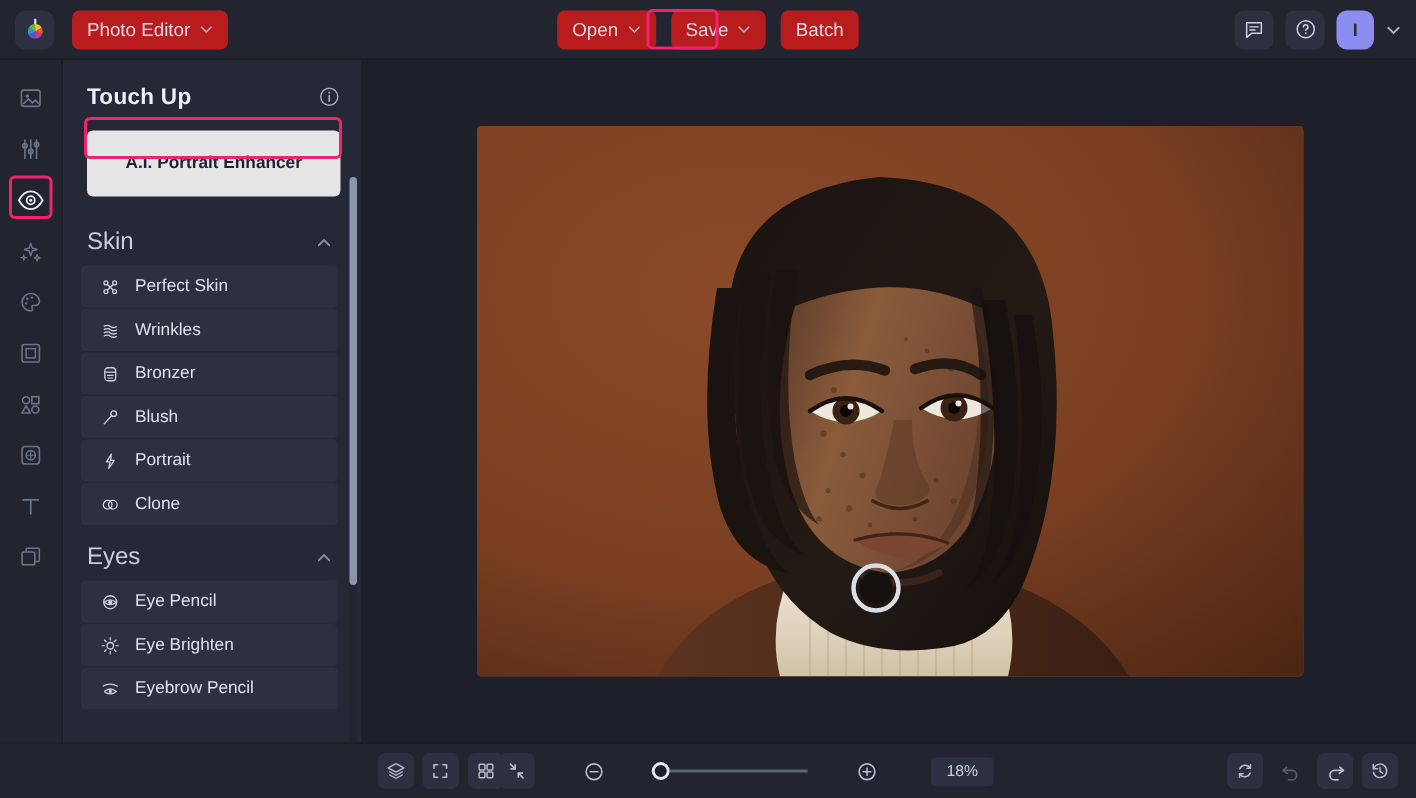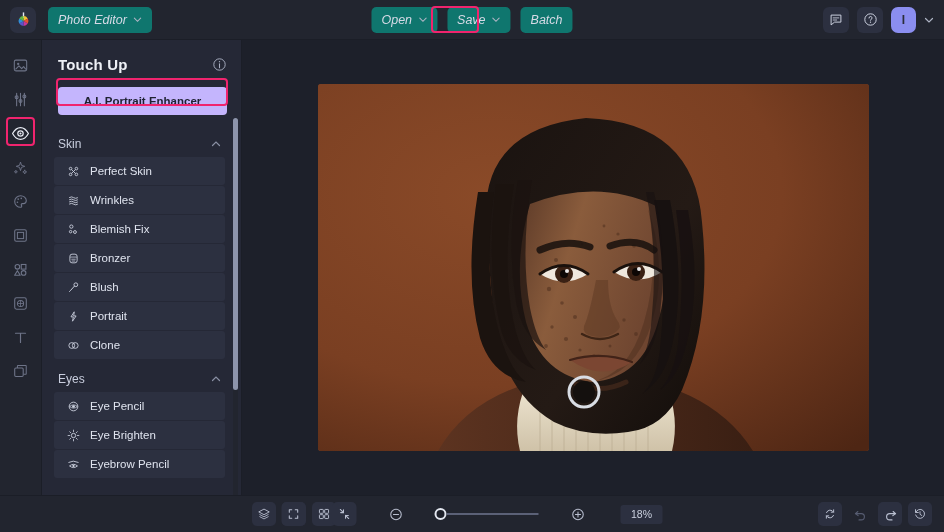--- a/index.html
+++ b/index.html
@@ -20,24 +20,24 @@
     border-bottom: 1px solid #1b1e27;
   }
   .logo-btn {
     width: 26px; height: 26px; margin-left: 10px;
     border-radius: 7px; background: #2c3040;
     display: flex; align-items: center; justify-content: center;
     cursor: pointer;
   }
   .logo-wheel { width: 17px; height: 17px; display:block; }
   .tbtn {
-    height: 26px; border-radius: 5px; background: #0f766e;
+    height: 26px; border-radius: 5px; background: #b91c1c;
     color: #d6dae6; font-size: 12.5px;
     display: flex; align-items: center; gap: 6px;
-    padding: 0 10px; cursor: pointer; white-space: nowrap; font-style: italic;
+    padding: 0 10px; cursor: pointer; white-space: nowrap;
   }
   .app-menu { margin-left: 12px; }
   .chev { display:inline-block; width:9px; height:9px; }
   .chev svg { display:block; }
 
   .center-group {
     position: absolute; left: 50%; transform: translateX(-50%);
     display: flex; align-items: center; gap: 10px;
   }
   .right-group {
@@ -90,32 +90,32 @@
     border-right: 1px solid #1b1e27;
   }
   .panel-head {
     display: flex; align-items: center; justify-content: space-between;
     padding: 16px 14px 10px 16px;
   }
   .panel-title { color: #eef0f6; font-size: 15px; font-weight: 700; letter-spacing: .2px; }
   .info-ic { color: #a7adbf; display: flex; cursor: pointer; }
 
   .ai-btn {
-    margin: 4px 14px 14px 16px; height: 28px;
-    background: #c4b5fd; color: #1f2231;
+    margin: 4px 14px 14px 16px; height: 44px;
+    background: #e5e5e5; color: #1f2231;
     border-radius: 4px; font-size: 11.5px; font-weight: 600;
     display: flex; align-items: center; justify-content: center;
     cursor: pointer;
   }
 
   .panel-scroll { flex: 1; overflow: hidden; position: relative; padding-right: 8px; }
   .sect-head {
     display: flex; align-items: center; justify-content: space-between;
     padding: 8px 12px 6px 16px;
-    color: #c9cede; font-size: 12px;
+    color: #c9cede; font-size: 16px;
   }
   .sect-head .caret { color: #8a90a4; display: flex; }
 
   .tool-row {
     height: 28px; margin: 0 8px 1px 12px;
     background: #2c3040; border-radius: 3px;
     display: flex; align-items: center; gap: 10px;
     padding-left: 12px; color: #dfe3ee; font-size: 11.5px;
     cursor: pointer;
   }
@@ -385,30 +385,20 @@
             <svg width="13" height="13" viewBox="0 0 18 18">
                 <path d="M3 5 q4-2 6 0 q3 2 6 0" fill="none" stroke="currentColor" stroke-width="1.2"></path>
                 <path d="M3 8 q4-2 6 0 q3 2 6 0" fill="none" stroke="currentColor" stroke-width="1.2"></path>
                 <path d="M3 11 q4-2 6 0 q3 2 6 0" fill="none" stroke="currentColor" stroke-width="1.2"></path>
                 <path d="M3 14 q4-2 6 0 q3 2 6 0" fill="none" stroke="currentColor" stroke-width="1.2"></path>
               </svg>
           </span>
           <span>Wrinkles</span>
         </div>
 
-        <div class="tool-row">
-          <span class="tic">
-            <svg width="13" height="13" viewBox="0 0 18 18">
-                <circle cx="6" cy="5" r="2.3" fill="none" stroke="currentColor" stroke-width="1.2"></circle>
-                <circle cx="5" cy="12" r="1.7" fill="none" stroke="currentColor" stroke-width="1.2"></circle>
-                <circle cx="11" cy="12.5" r="2" fill="none" stroke="currentColor" stroke-width="1.2"></circle>
-              </svg>
-          </span>
-          <span>Blemish Fix</span>
-        </div>
 
         <div class="tool-row">
           <span class="tic">
             <svg width="13" height="13" viewBox="0 0 18 18">
                 <rect x="4" y="3" width="10" height="12" rx="3" fill="none" stroke="currentColor" stroke-width="1.2"></rect>
                 <path d="M4.3 7 h9.4 M6 10 h6 M6.5 12.5 h5" stroke="currentColor" stroke-width="1"></path>
               </svg>
           </span>
           <span>Bronzer</span>
         </div>

